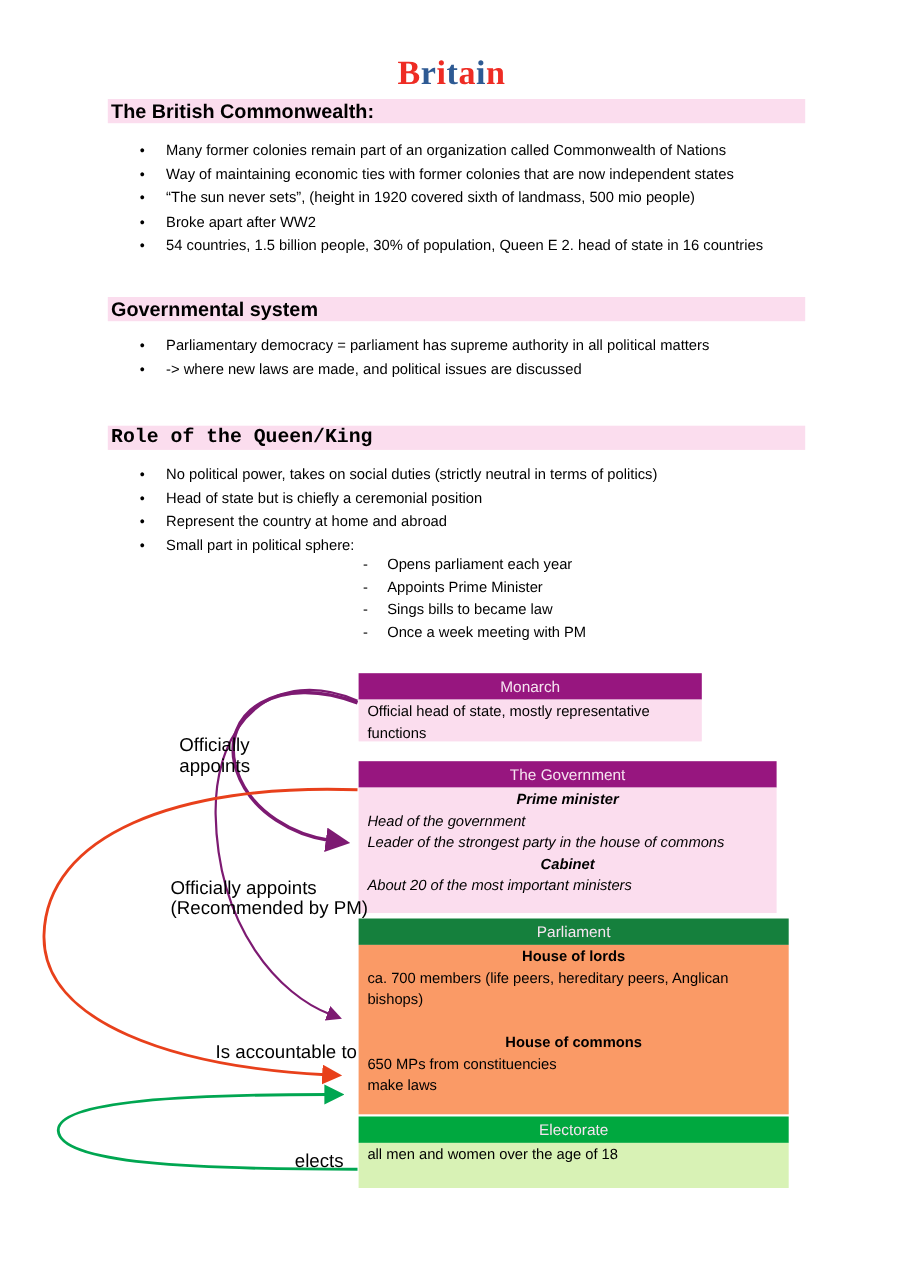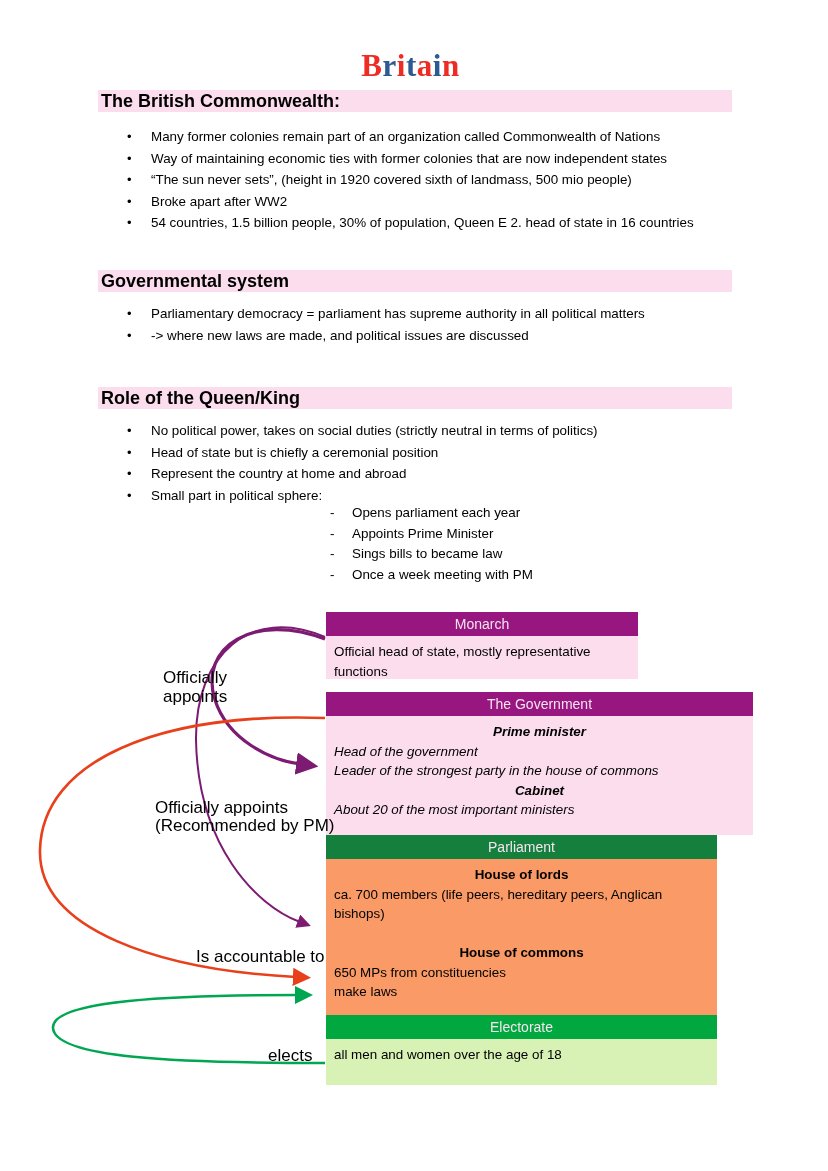--- a/index.html
+++ b/index.html
@@ -101,21 +101,21 @@
   }
   .dbox .hdr {
     text-align: center;
     color: #F6E4F0;
     font-size: 14px;
     line-height: 24px;
     height: 24px;
     white-space: nowrap;
   }
   .dbox .body {
-    padding: 6px 8px 7px 8px;
+    padding: 1px 8px 7px 8px;
     font-size: 13.4px;
     line-height: 19.5px;
   }
   .dbox .body .ctr {
     text-align: center;
     font-weight: bold;
   }
   .dbox .body .ln { text-align: left; }
 
   
@@ -143,21 +143,21 @@
   <div class="row"><span class="bul">•</span><span>54 countries, 1.5 billion people, 30% of population, Queen E 2. head of state in 16 countries</span></div>
 </div>
 
 <div class="sec-bar" style="top:270px;">Governmental system</div>
 
 <div class="blist" style="top:303px;">
   <div class="row"><span class="bul">•</span><span>Parliamentary democracy = parliament has supreme authority in all political matters</span></div>
   <div class="row"><span class="bul">•</span><span>-&gt; where new laws are made, and political issues are discussed</span></div>
 </div>
 
-<div class="sec-bar" style="top:387px;">Role of the Queen/King</div>
+<div class="sec-bar" style="top:387px;font-family:Liberation Mono, monospace;">Role of the Queen/King</div>
 
 <div class="blist" style="top:420px;">
   <div class="row"><span class="bul">•</span><span>No political power, takes on social duties (strictly neutral in terms of politics)</span></div>
   <div class="row"><span class="bul">•</span><span>Head of state but is chiefly a ceremonial position</span></div>
   <div class="row"><span class="bul">•</span><span>Represent the country at home and abroad</span></div>
   <div class="row"><span class="bul">•</span><span>Small part in political sphere:</span></div>
 </div>
 
 <div class="dlist" style="top:503px;">
   <div class="row"><span class="dsh">-</span><span>Opens parliament each year</span></div>
@@ -188,21 +188,21 @@
   <path d="M 325,1063 C 175,1063 55,1058 53,1028 C 51,1000 175,995 298,995" fill="none" stroke="#00A651" stroke-width="2.6" marker-end="url(#mk-green)"></path>
 </svg>
 
 <div class="dbox" style="left:326px; top:612px; width:312px;">
   <div class="hdr" style="background:#97167F;">Monarch</div>
   <div class="body" style="background:#FBDDEE; height:30px;">
     <div class="ln">Official head of state, mostly representative functions</div>
   </div>
 </div>
 
-<div class="dbox" style="left:326px; top:692px; width:427px;">
+<div class="dbox" style="left:326px; top:692px; width:380px;">
   <div class="hdr" style="background:#97167F;">The Government</div>
   <div class="body" style="background:#FBDDEE; height:106px;font-style:italic;">
     <div class="ctr">Prime minister</div>
     <div class="ln">Head of the government</div>
     <div class="ln">Leader of the strongest party in the house of commons</div>
     <div class="ctr">Cabinet</div>
     <div class="ln">About 20 of the most important ministers</div>
   </div>
 </div>
 

